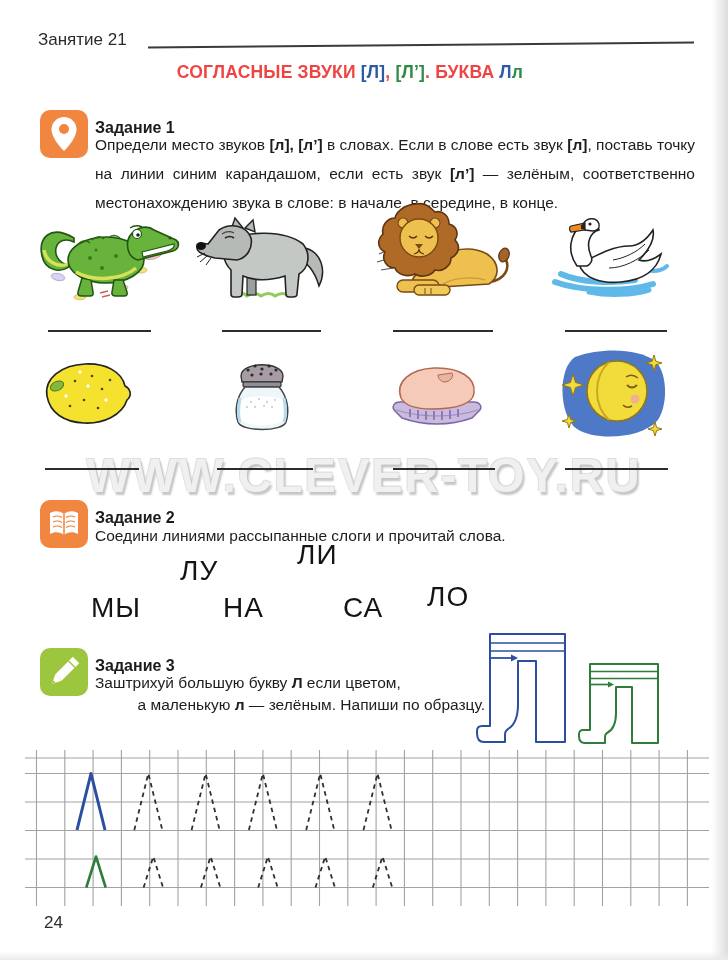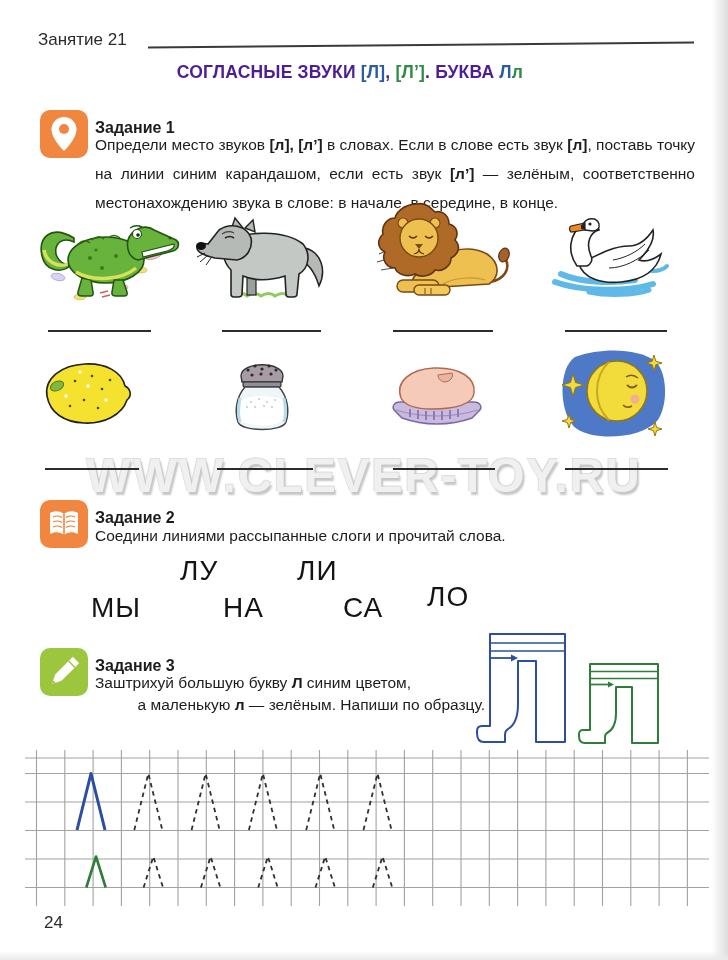--- a/index.html
+++ b/index.html
@@ -7,42 +7,42 @@
         font-family:"Liberation Sans",sans-serif;color:#1f1f1f;}
   .edge-right{position:absolute;right:0;top:0;width:16px;height:100%;
         background:linear-gradient(to right,rgba(255,255,255,0),#ececec 55%,#dcdcdc);}
   .edge-bottom{position:absolute;left:0;bottom:0;width:100%;height:9px;
         background:linear-gradient(to bottom,rgba(255,255,255,0),#eaeaea);}
   .abs{position:absolute;}
   
   .lesson-label{left:38px;top:30px;font-size:17px;color:#2b2b2b;}
   .header-rule{left:148px;top:44px;width:546px;height:2px;background:#3a3a3a;transform:rotate(-0.5deg);}
   .page-title{left:0;top:62px;width:700px;text-align:center;font-size:17.5px;font-weight:bold;letter-spacing:0.2px;}
-  .seg-brown{color:#4c1d95;} .seg-blue{color:#2b5aa6;} .seg-green{color:#2e8b44;} .seg-b{font-weight:bold;}
+  .seg-brown{color:#ef4444;} .seg-blue{color:#2b5aa6;} .seg-green{color:#2e8b44;} .seg-b{font-weight:bold;}
   
   .task-icon{width:48px;height:48px;border-radius:10px;}
   .icon1{left:40px;top:110px;background:#f0863f;}
   .icon2{left:40px;top:500px;background:#f0863f;}
   .icon3{left:40px;top:648px;background:#9cc63d;}
   .task-heading{font-size:16px;font-weight:bold;color:#1c1c1c;margin-top:8px;}
   .h1{left:95px;top:111px;} .h2{left:95px;top:501px;} .h3{left:95px;top:649px;}
   .task-text{font-size:15.5px;line-height:29px;color:#1d1d1d;}
   .t1{left:95px;top:130px;width:600px;text-align:justify;}
   .t2{left:95px;top:521px;width:600px;}
   .t3a{left:95px;top:668px;width:390px;} .t3b{left:95px;top:690px;width:390px;text-align:right;}
   
   .ansline{height:2px;background:#2c2c2c;z-index:2;}
   
   .watermark{left:18px;top:447px;width:692px;text-align:center;z-index:1;
      font-size:47px;font-weight:bold;letter-spacing:2px;color:#f0f0f0;
      text-shadow:2px 3px 2px #c6c6c6,-1px -1px 0 #dedede,1px -1px 0 #dedede;
      transform:scaleY(1.04);}
   
   .syl{font-size:28px;color:#141414;letter-spacing:1px;}
-  .syl0{left:180px;top:555px;text-align:center;} .syl1{left:297px;top:555px;} .syl2{left:427px;top:555px;margin-top:26px;}
+  .syl0{left:180px;top:555px;text-align:center;} .syl1{left:297px;top:539px;} .syl2{left:427px;top:555px;margin-top:26px;}
   .syl3{left:91px;top:592px;} .syl4{left:223px;top:592px;} .syl5{left:343px;top:592px;}
   
   .page-number{left:44px;top:905px;font-size:17px;color:#2b2b2b;margin-top:8px;}
   svg{display:block;}
 </style>
 </head>
 <body>
 
 <div class="page">
 
@@ -227,21 +227,21 @@
     <svg width="48" height="48" viewBox="0 0 48 48">
       <g transform="rotate(45 24 24)">
         <rect x="19.5" y="7" width="9" height="25" fill="#ffffff"></rect>
         <line x1="19.5" y1="13" x2="28.5" y2="13" stroke="#9cc63d" stroke-width="1.4"></line>
         <path d="M19.5,32 L24,41 L28.5,32 Z" fill="#ffffff"></path>
         <path d="M22.5,37.5 L24,41 L25.5,37.5 Z" fill="#9cc63d"></path>
       </g>
     </svg>
   </div>
   <div class="abs task-heading h3">Задание 3</div>
-  <div class="abs task-text t3a"><span>Заштрихуй большую букву </span><span class="seg-b">Л</span><span> синим цветом,</span></div>
+  <div class="abs task-text t3a"><span>Заштрихуй большую букву </span><span class="seg-b">Л</span><span> если цветом,</span></div>
   <div class="abs task-text t3b"><span>а маленькую </span><span class="seg-b">л</span><span> — зелёным. Напиши по образцу.</span></div>
 
   <svg class="abs" style="left:475px;top:632px" width="92" height="112" viewBox="0 0 92 112">
     <path d="M15,2 H90 V110 H61 V29 H43 V72 C43,85 40,93 33,97 L31,99 C30,100 30,101 30,103 V110 H9 C4,110 2,106 2,101 V99 C2,96 4,94 7,94 H15 Z" fill="none" stroke="#2b4ea2" stroke-width="2" stroke-linejoin="round"></path>
     <path d="M15,11 H90 M15,19 H90" stroke="#2b4ea2" stroke-width="1.6"></path>
     <line x1="14" y1="26" x2="36" y2="26" stroke="#2b4ea2" stroke-width="1.8"></line>
     <path d="M36,22.5 L43,26 L36,29.5 Z" fill="#2b4ea2"></path>
   </svg>
   <svg class="abs" style="left:577px;top:662px" width="83" height="83" viewBox="0 0 83 83">
     <path d="M13,2 H81 V81 H55 V25 H39 V51 C39,62 36,68 30,71 L28.5,72.5 C28,73.3 28,74 28,75.5 V81 H8 C4,81 2,78 2,74 V72 C2,69.5 4,68 6,68 H13 Z" fill="none" stroke="#2e7d3a" stroke-width="2" stroke-linejoin="round"></path>

